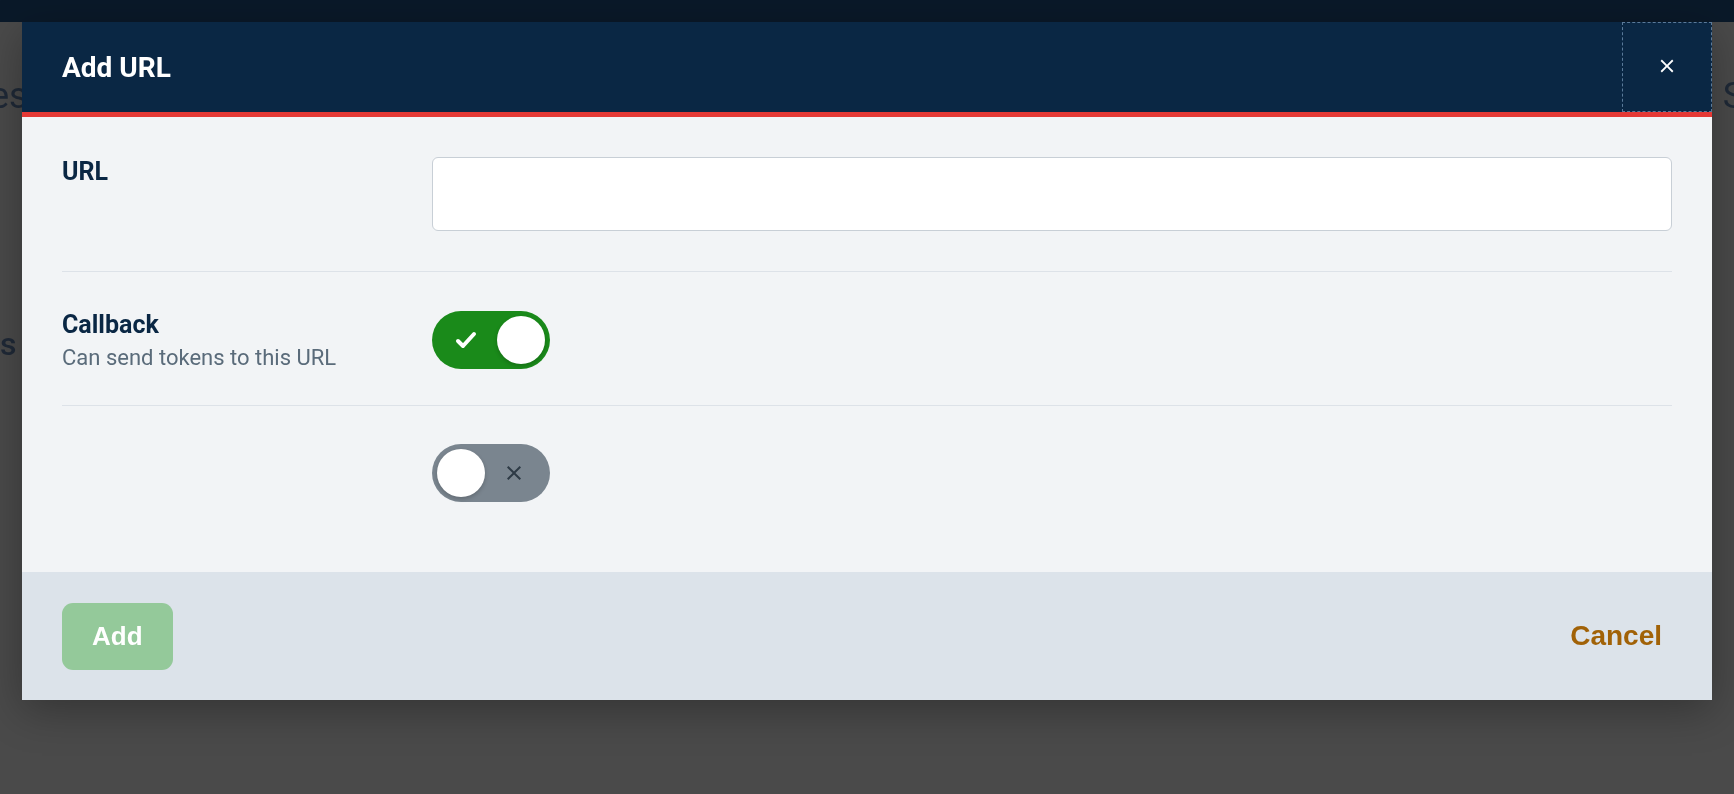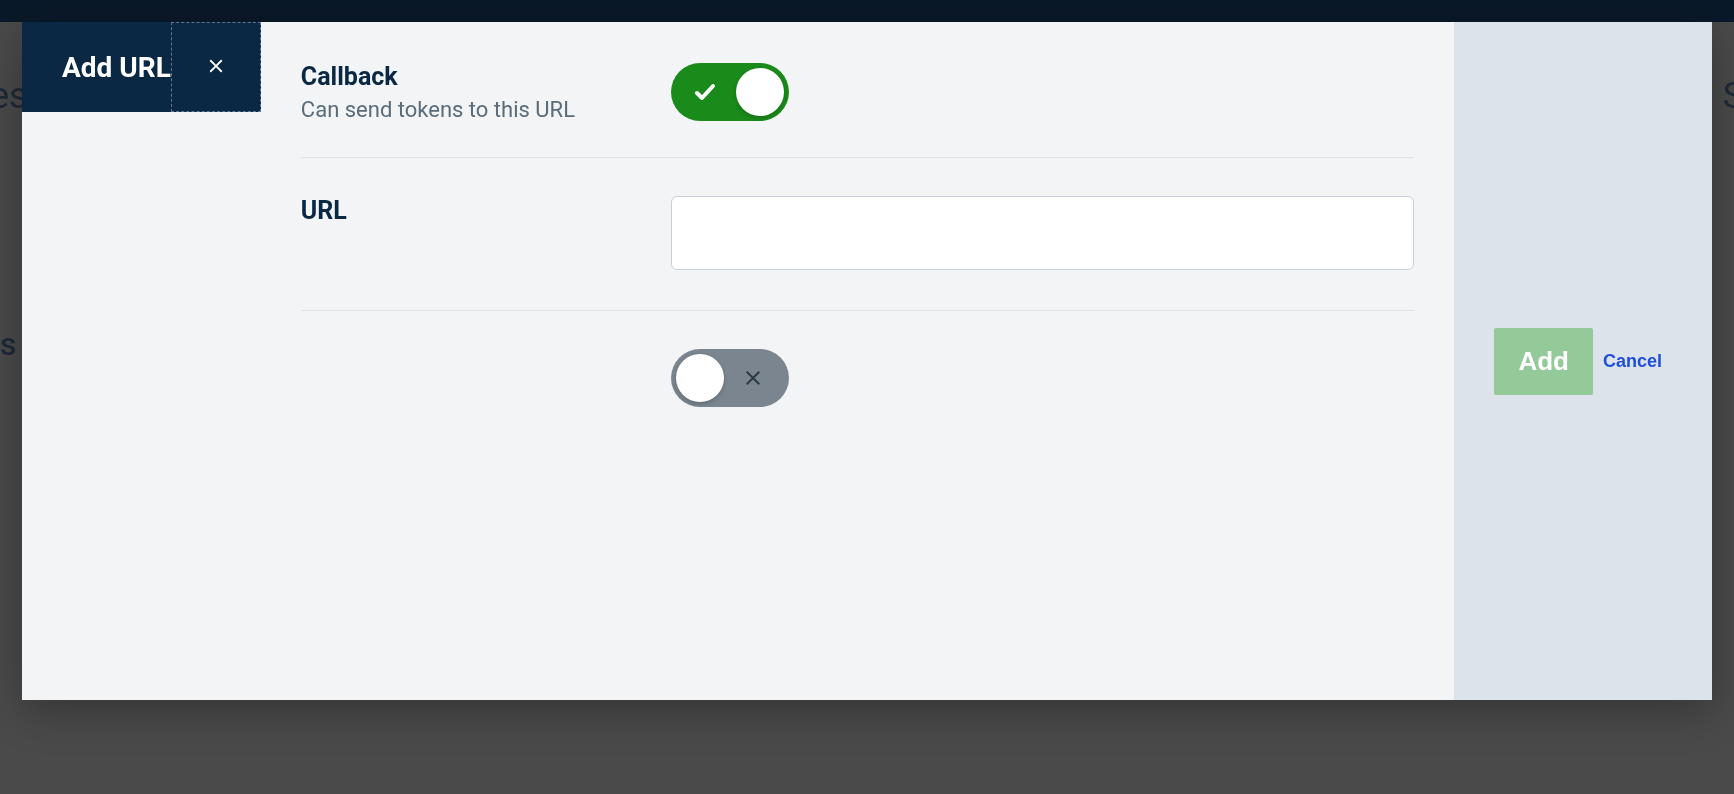--- a/index.html
+++ b/index.html
@@ -53,21 +53,21 @@
       font-weight: 500;
     }
     .modal {
       position: absolute;
       top: 22px;
       left: 22px;
       right: 22px;
       bottom: 94px;
       background: #f2f4f6;
       display: flex;
-      flex-direction: row;
+      flex-direction: column;
       box-shadow: 0 10px 40px rgba(0,0,0,0.3);
       justify-content: center;
     }
     .modal-header {
       background: #0a2744;
       color: #fff;
       display: flex;
       align-items: center;
       justify-content: space-between;
       height: 90px;
@@ -203,31 +203,31 @@
       background: #dce3ea;
       display: flex;
       align-items: center;
       justify-content: space-between;
       padding: 30px 40px;
     }
     .btn-add {
       background: #94c99a;
       color: #fff;
       border: none;
-      border-radius: 2px;
+      border-radius: 11px;
       font-size: 26px;
       font-weight: 700;
-      padding: 18px 24px;
+      padding: 18px 30px;
       cursor: pointer;
     }
     .btn-cancel {
       background: transparent;
-      color: #1d4ed8;
+      color: #a16207;
       border: none;
-      font-size: 18px;
+      font-size: 28px;
       font-weight: 600;
       cursor: pointer;
       padding: 18px 10px;
     }
   </style>
 </head>
 <body>
 
 <div class="backdrop">
   <div class="backdrop-top"></div>
@@ -244,46 +244,46 @@
         <svg viewBox="0 0 24 24">
             <path d="M19 6.41L17.59 5 12 10.59 6.41 5 5 6.41 10.59 12 5 17.59 6.41 19 12 13.41 17.59 19 19 17.59 13.41 12z"></path>
           </svg>
       </span>
     </button>
   </div>
   <div class="accent-bar"></div>
 
   <div class="modal-body">
 
+    <div class="form-row">
+      <div class="label-col">
+        <div class="field-label">URL</div>
+      </div>
+      <div class="control-col">
+        <input type="text" class="text-input" placeholder="" style="">
+      </div>
+    </div>
+
     <div class="form-row toggle-row">
       <div class="label-col">
         <div class="field-label">Callback</div>
         <div class="field-hint">Can send tokens to this URL</div>
       </div>
       <div class="control-col">
         <div class="toggle on">
           <span class="toggle-icon">
             <svg viewBox="0 0 24 24" stroke-width="4" stroke-linecap="round" stroke-linejoin="round">
                 <polyline points="4 13 9 18 20 6"></polyline>
               </svg>
           </span>
           <div class="toggle-knob"></div>
         </div>
       </div>
     </div>
 
-    <div class="form-row">
-      <div class="label-col">
-        <div class="field-label">URL</div>
-      </div>
-      <div class="control-col">
-        <input type="text" class="text-input" placeholder="" style="">
-      </div>
-    </div>
-
     <div class="form-row toggle-row">
       <div class="label-col">
       </div>
       <div class="control-col">
         <div class="toggle off">
           <div class="toggle-knob"></div>
           <span class="toggle-icon">
             <svg viewBox="0 0 24 24">
                 <path d="M19 6.41L17.59 5 12 10.59 6.41 5 5 6.41 10.59 12 5 17.59 6.41 19 12 13.41 17.59 19 19 17.59 13.41 12z"></path>
               </svg>

